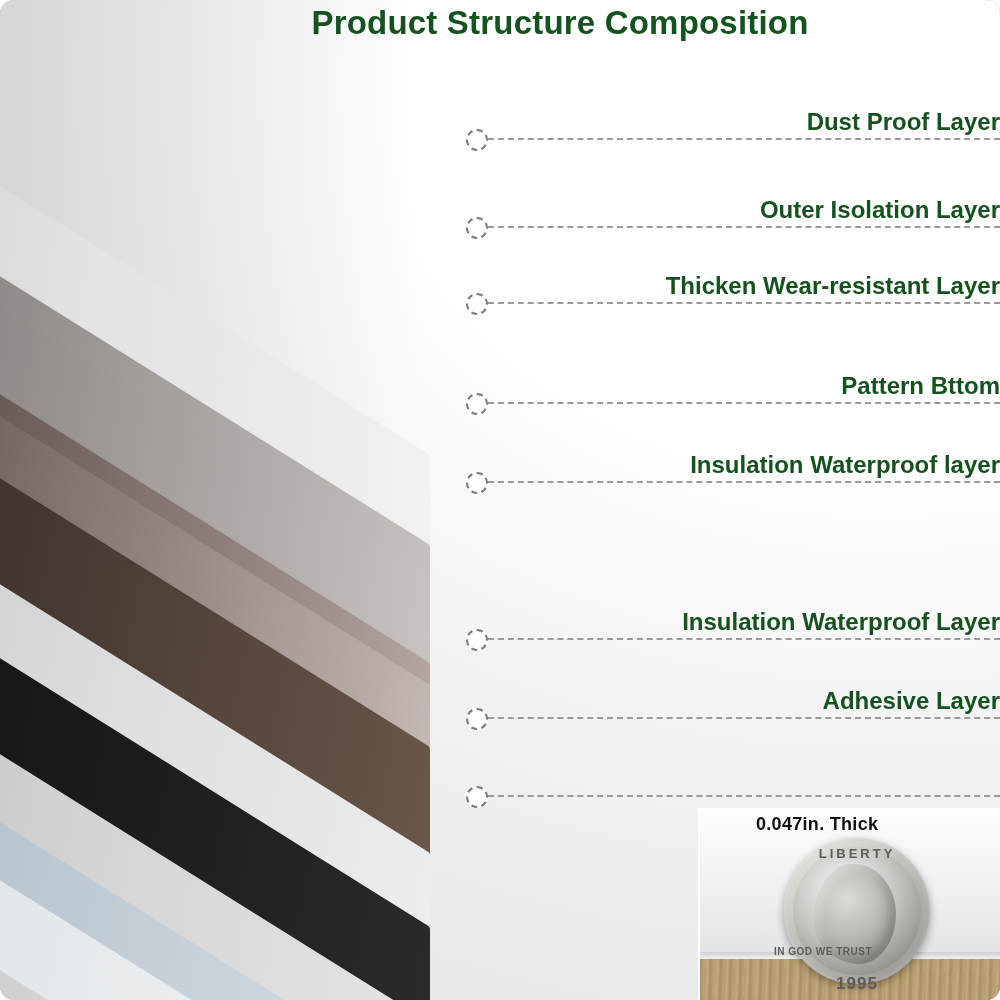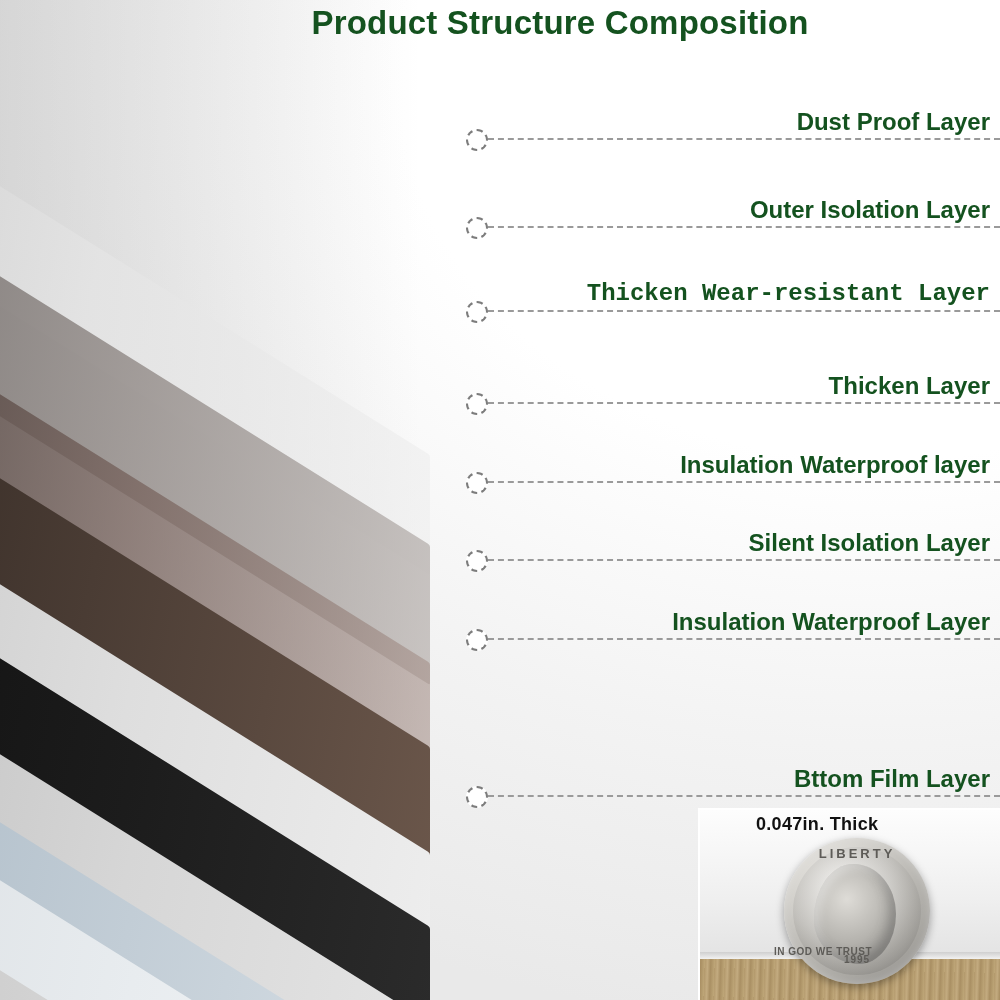--- a/index.html
+++ b/index.html
@@ -7,20 +7,21 @@
     padding: 0;
     background: #ffffff;
   }
   #page {
     position: relative;
     width: 1000px;
     height: 1000px;
     overflow: hidden;
     background: #a3a3a3;
     font-family: "Liberation Sans", sans-serif;
+    border-radius: 14px;
   }
 
   
   .bg-base {
     position: absolute;
     inset: 0;
     background:
       radial-gradient(120% 95% at 88% 8%, #ffffff 0%, #ffffff 40%, #f3f3f3 70%, #e9e9e9 100%);
   }
   .bg-left-shade {
@@ -77,21 +78,20 @@
     display: flex;
     align-items: flex-end;
   }
   .callout .label {
     flex: 1;
     text-align: right;
     color: #14521f;
     font-size: 24px;
     font-weight: bold;
     line-height: 1;
-    padding-right: 10px;
     padding-bottom: 6px;
     white-space: nowrap;
   }
   .leader {
     position: absolute;
     left: 18px;
     right: 0;
     bottom: 0;
     height: 0;
     border-bottom: 2px dashed #9a9a9a;
@@ -186,21 +186,21 @@
     position: absolute;
     width: 100%;
     text-align: center;
     color: #5d5b57;
     font-size: 10px;
     font-weight: bold;
     letter-spacing: 1.5px;
   }
   .coin-liberty { top: 8px; font-size: 13px; letter-spacing: 3px; }
   .coin-trust { top: 108px; left: -34px; width: 100%; font-size: 10px; letter-spacing: 0.5px; }
-  .coin-year { top: 116px; font-size: 10px; letter-spacing: 1px; }
+  .coin-year { top: 136px; font-size: 17px; letter-spacing: 1px; }
 </style>
 </head>
 <body>
 
 <div id="page">
 
   <div class="bg-base"></div>
   <div class="bg-left-shade"></div>
 
   <div class="stack">
@@ -224,53 +224,52 @@
       <span class="leader"></span>
       <span class="node" style="bottom:-11px;"></span>
     </div>
 
     <div class="callout" style="top:188px;">
       <span class="label">Outer Isolation Layer</span>
       <span class="leader"></span>
       <span class="node"></span>
     </div>
 
-    <div class="callout" style="top:272px;font-family:Liberation Mono, monospace;">
+    <div class="callout" style="top:264px;">
       <span class="label">Thicken Wear-resistant Layer</span>
       <span class="leader"></span>
       <span class="node"></span>
     </div>
 
     <div class="callout" style="top:364px;">
-      <span class="label">Thicken Layer</span>
+      <span class="label">Pattern Bttom</span>
       <span class="leader"></span>
       <span class="node"></span>
     </div>
 
     <div class="callout" style="top:443px;">
       <span class="label">Insulation Waterproof layer</span>
       <span class="leader"></span>
       <span class="node"></span>
     </div>
 
-    <div class="callout" style="top:521px;">
-      <span class="label">Silent Isolation Layer</span>
-      <span class="leader"></span>
-      <span class="node"></span>
-    </div>
 
     <div class="callout" style="top:600px;">
       <span class="label">Insulation Waterproof Layer</span>
       <span class="leader"></span>
       <span class="node"></span>
     </div>
 
+    <div class="callout" style="top:679px;">
+      <span class="label">Adhesive Layer</span>
+      <span class="leader"></span>
+      <span class="node"></span>
+    </div>
 
     <div class="callout" style="top:757px;">
-      <span class="label">Bttom Film Layer</span>
       <span class="leader"></span>
       <span class="node"></span>
     </div>
 
   </div>
 
   <div class="inset">
     <div class="inset-wood"></div>
     <div class="inset-floor"></div>
     <div class="inset-edge"></div>

